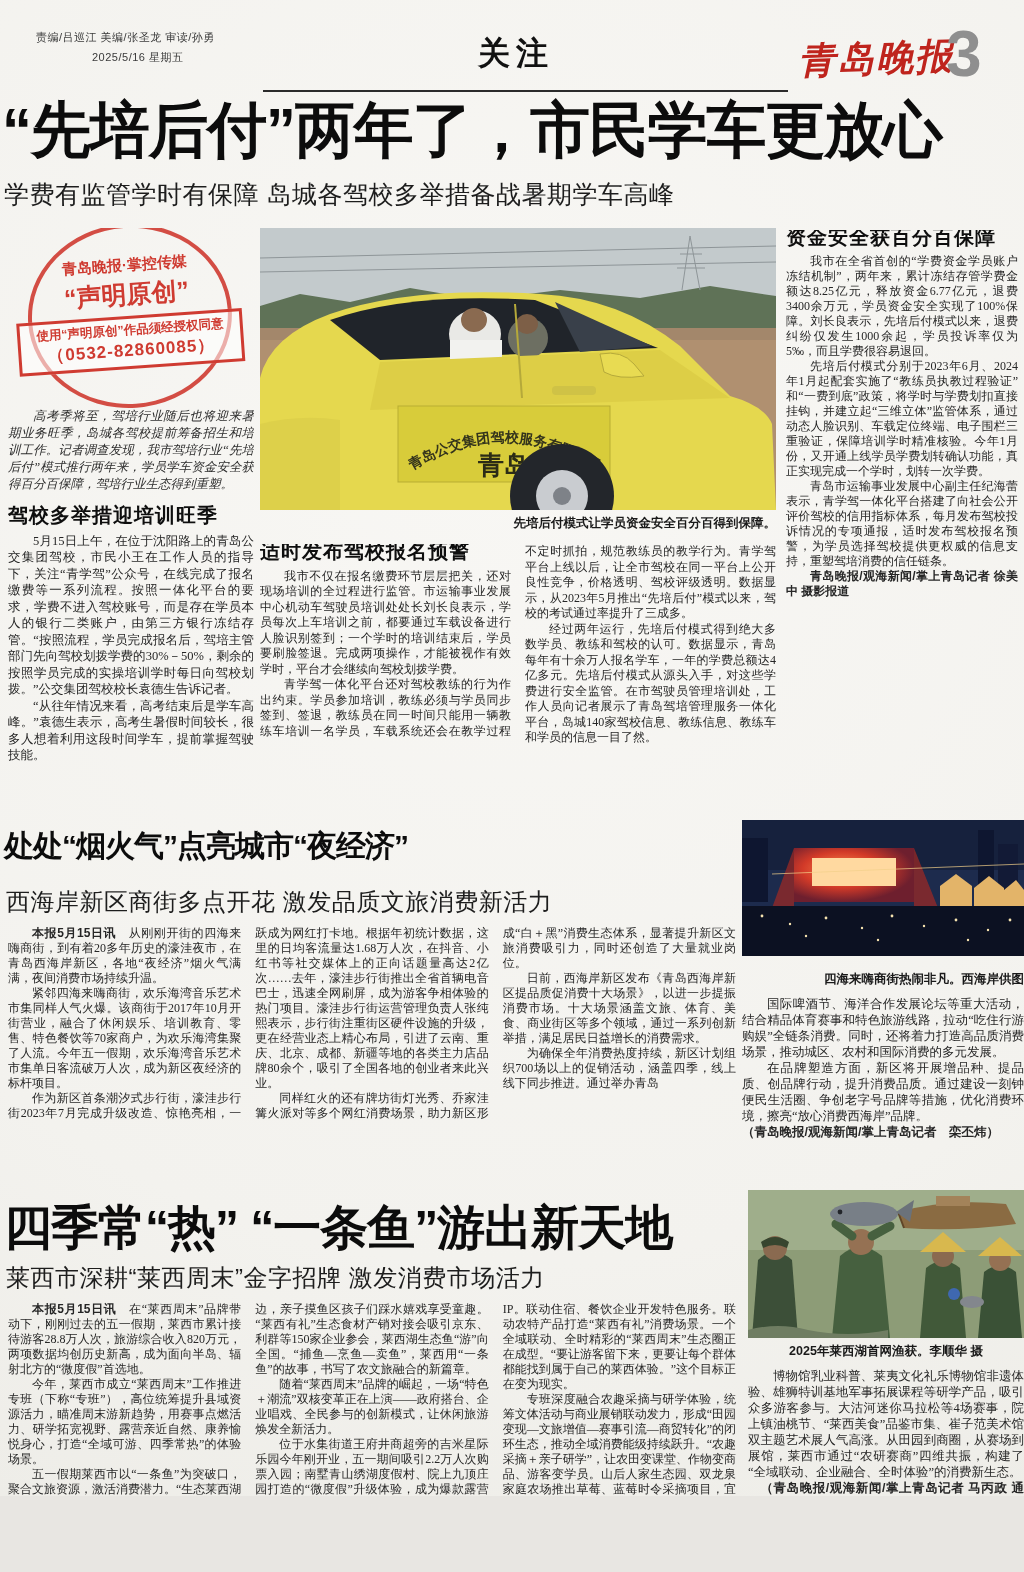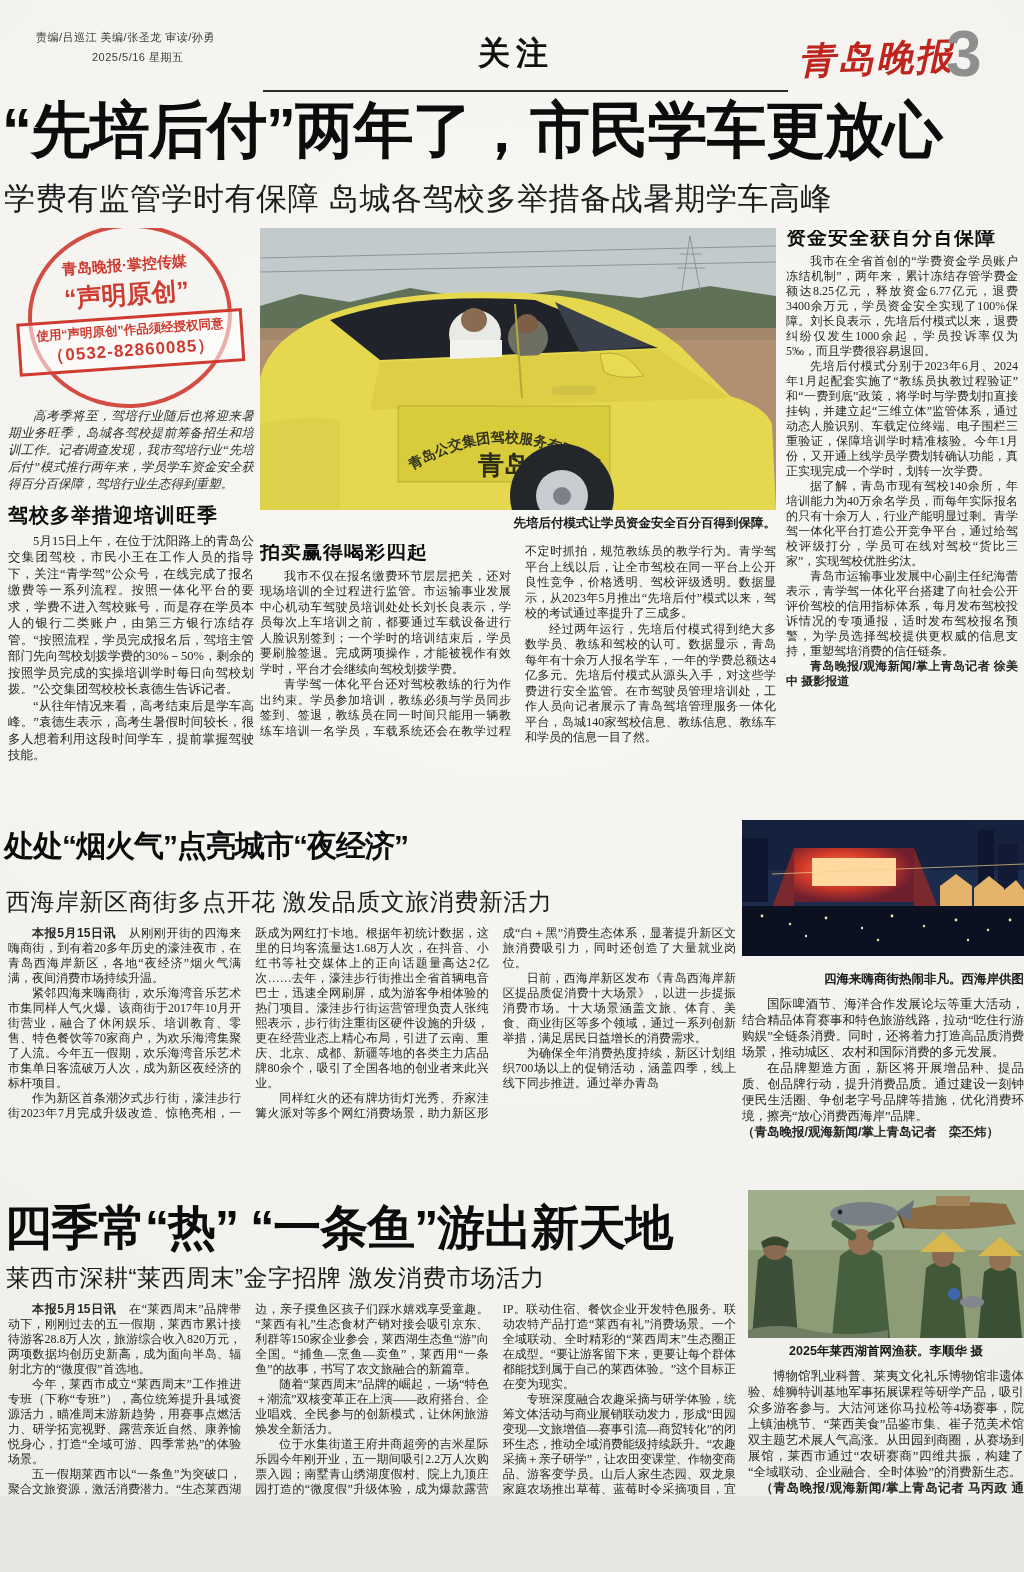--- a/index.html
+++ b/index.html
@@ -15,21 +15,21 @@
   
   .hdr-small{font-family:"Liberation Sans",sans-serif;font-size:11px;color:#3a3a3a;letter-spacing:.5px;}
   .hdr-section{font-family:"Liberation Sans",sans-serif;font-weight:900;font-size:32px;color:#111;letter-spacing:6px;}
   .hdr-rule{height:2px;background:#2b2b2b;}
   .brand{font-family:"Liberation Serif",serif;font-style:italic;font-weight:900;font-size:37px;color:#bf241d;letter-spacing:2px;transform:rotate(-2deg);}
   .pageno{font-family:"Liberation Sans",sans-serif;font-weight:700;font-size:64px;color:#8f8f8f;line-height:1;}
   
   .h1{font-family:"Liberation Sans","DejaVu Sans",sans-serif;font-weight:900;color:#0c0c0c;
       font-size:61px;line-height:1.08;letter-spacing:-1px;white-space:nowrap;transform:scaleX(.98);transform-origin:left;}
   .h2{font-family:"Liberation Sans",sans-serif;font-weight:900;color:#0c0c0c;font-size:30px;white-space:nowrap;letter-spacing:-1px;}
-  .sub{font-family:"Liberation Sans",sans-serif;font-weight:500;color:#1d1d1d;font-size:31px;white-space:nowrap;letter-spacing:.5px;}
+  .sub{font-family:"Liberation Sans",sans-serif;font-weight:500;color:#1d1d1d;font-size:25px;white-space:nowrap;letter-spacing:.5px;}
   
   .bodytxt{text-align:justify;color:#262626;}
   .bodytxt p{margin:0;text-indent:2em;}
   .sechead{font-family:"Liberation Sans",sans-serif;font-weight:900;font-size:20px;color:#0e0e0e;
            text-indent:0 !important;margin:0 0 9px 0 !important;letter-spacing:1px;}
   .lead{font-family:"Liberation Sans",sans-serif;font-weight:700;}
   .byline{font-family:"Liberation Sans",sans-serif;font-weight:700;text-indent:2em;}
   .intro{font-style:italic;color:#2d2d2d;}
   .caption{font-family:"Liberation Sans",sans-serif;font-weight:700;font-size:12.5px;color:#1a1a1a;}
   .cols2{column-count:2;column-gap:14px;}
@@ -117,32 +117,31 @@
           <text x="244" y="246" text-anchor="middle" font-family="Liberation Sans,sans-serif" font-size="26" font-weight="900" fill="#2c2c16">青岛</text>
         </g>
         <circle cx="302" cy="268" r="52" fill="#23262b"></circle>
         <circle cx="302" cy="268" r="26" fill="#c9ccd0"></circle>
         <circle cx="302" cy="268" r="9" fill="#7e8288"></circle>
         <path d="M0 196 Q 40 186 80 192 L 80 282 L 0 282 Z" fill="#ddd04a"></path>
       </g>
     </svg>
     <div class="caption" style="text-align:right;margin-top:5px;">先培后付模式让学员资金安全百分百得到保障。</div>
     <div class="cols2 bodytxt" style="margin-top:12px;height:268px;overflow:hidden;font-size:12px;line-height:15.5px;">
-      <p class="sechead">拍卖赢得喝彩四起</p>
+      <p class="sechead">适时发布驾校报名预警</p>
       <p>我市不仅在报名缴费环节层层把关，还对现场培训的全过程进行监管。市运输事业发展中心机动车驾驶员培训处处长刘长良表示，学员每次上车培训之前，都要通过车载设备进行人脸识别签到；一个学时的培训结束后，学员要刷脸签退。完成两项操作，才能被视作有效学时，平台才会继续向驾校划拨学费。</p>
       <p>青学驾一体化平台还对驾校教练的行为作出约束。学员参加培训，教练必须与学员同步签到、签退，教练员在同一时间只能用一辆教练车培训一名学员，车载系统还会在教学过程不定时抓拍，规范教练员的教学行为。青学驾平台上线以后，让全市驾校在同一平台上公开良性竞争，价格透明、驾校评级透明。数据显示，从2023年5月推出“先培后付”模式以来，驾校的考试通过率提升了三成多。</p>
       <p>经过两年运行，先培后付模式得到绝大多数学员、教练和驾校的认可。数据显示，青岛每年有十余万人报名学车，一年的学费总额达4亿多元。先培后付模式从源头入手，对这些学费进行安全监管。在市驾驶员管理培训处，工作人员向记者展示了青岛驾培管理服务一体化平台，岛城140家驾校信息、教练信息、教练车和学员的信息一目了然。</p>
     </div>
   </div>
 
   <div class="abs bodytxt" style="left:786px;top:230px;width:232px;height:588px;overflow:hidden;font-size:12px;line-height:15px;">
     <p class="sechead">资金安全获百分百保障</p>
     <p>我市在全省首创的“学费资金学员账户冻结机制”，两年来，累计冻结存管学费金额达8.25亿元，释放资金6.77亿元，退费3400余万元，学员资金安全实现了100%保障。刘长良表示，先培后付模式以来，退费纠纷仅发生1000余起，学员投诉率仅为5‰，而且学费很容易退回。</p>
     <p>先培后付模式分别于2023年6月、2024年1月起配套实施了“教练员执教过程验证”和“一费到底”政策，将学时与学费划扣直接挂钩，并建立起“三维立体”监管体系，通过动态人脸识别、车载定位终端、电子围栏三重验证，保障培训学时精准核验。今年1月份，又开通上线学员学费划转确认功能，真正实现完成一个学时，划转一次学费。</p>
-    <p>据了解，青岛市现有驾校140余所，年培训能力为40万余名学员，而每年实际报名的只有十余万人，行业产能明显过剩。青学驾一体化平台打造公开竞争平台，通过给驾校评级打分，学员可在线对驾校“货比三家”，实现驾校优胜劣汰。</p>
     <p>青岛市运输事业发展中心副主任纪海蕾表示，青学驾一体化平台搭建了向社会公开评价驾校的信用指标体系，每月发布驾校投诉情况的专项通报，适时发布驾校报名预警，为学员选择驾校提供更权威的信息支持，重塑驾培消费的信任链条。</p>
     <p class="byline">青岛晚报/观海新闻/掌上青岛记者 徐美中 摄影报道</p>
   </div>
 
   <div class="abs h2" style="left:4px;top:826px;">处处“烟火气”点亮城市“夜经济”</div>
   <div class="abs sub" style="left:6px;top:886px;font-size:24px;">西海岸新区商街多点开花  激发品质文旅消费新活力</div>
 
   <div class="abs cols3 bodytxt" style="left:8px;top:926px;width:728px;height:260px;overflow:hidden;font-size:12px;line-height:15px;">
     <p><span class="lead" style="text-indent:2em;">本报5月15日讯</span>　<span>从刚刚开街的四海来嗨商街，到有着20多年历史的濠洼夜市，在青岛西海岸新区，各地“夜经济”烟火气满满，夜间消费市场持续升温。</span></p>
     <p>紧邻四海来嗨商街，欢乐海湾音乐艺术市集同样人气火爆。该商街于2017年10月开街营业，融合了休闲娱乐、培训教育、零售、特色餐饮等70家商户，为欢乐海湾集聚了人流。今年五一假期，欢乐海湾音乐艺术市集单日客流破万人次，成为新区夜经济的标杆项目。</p>

